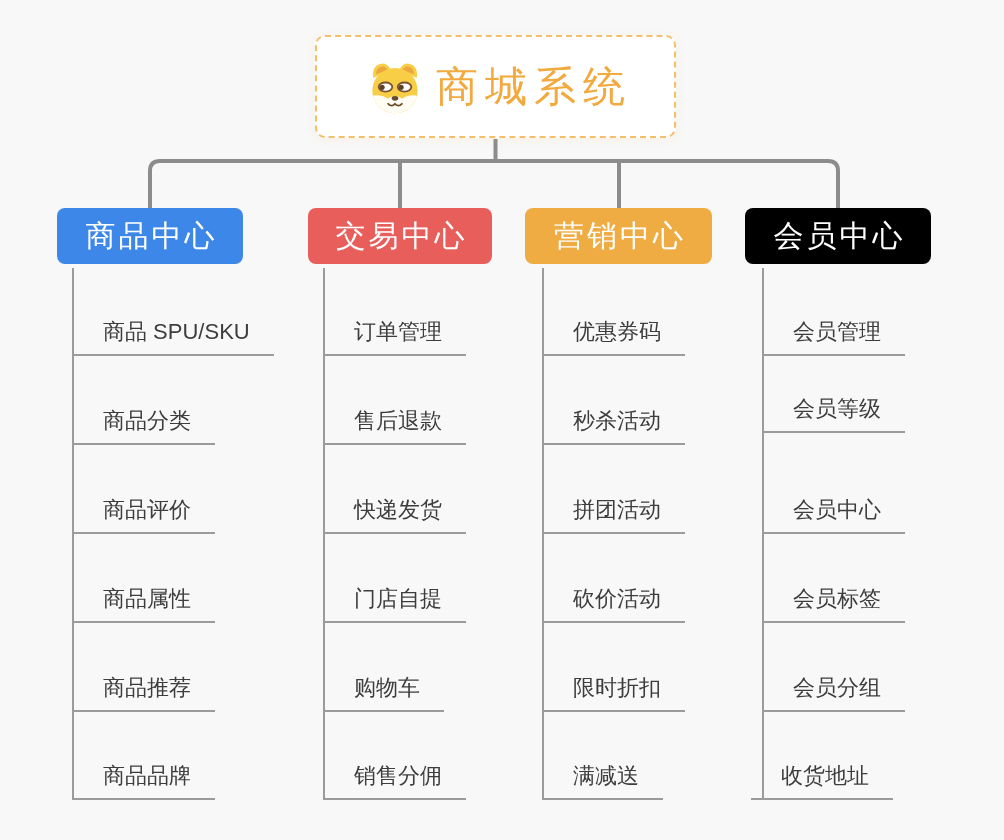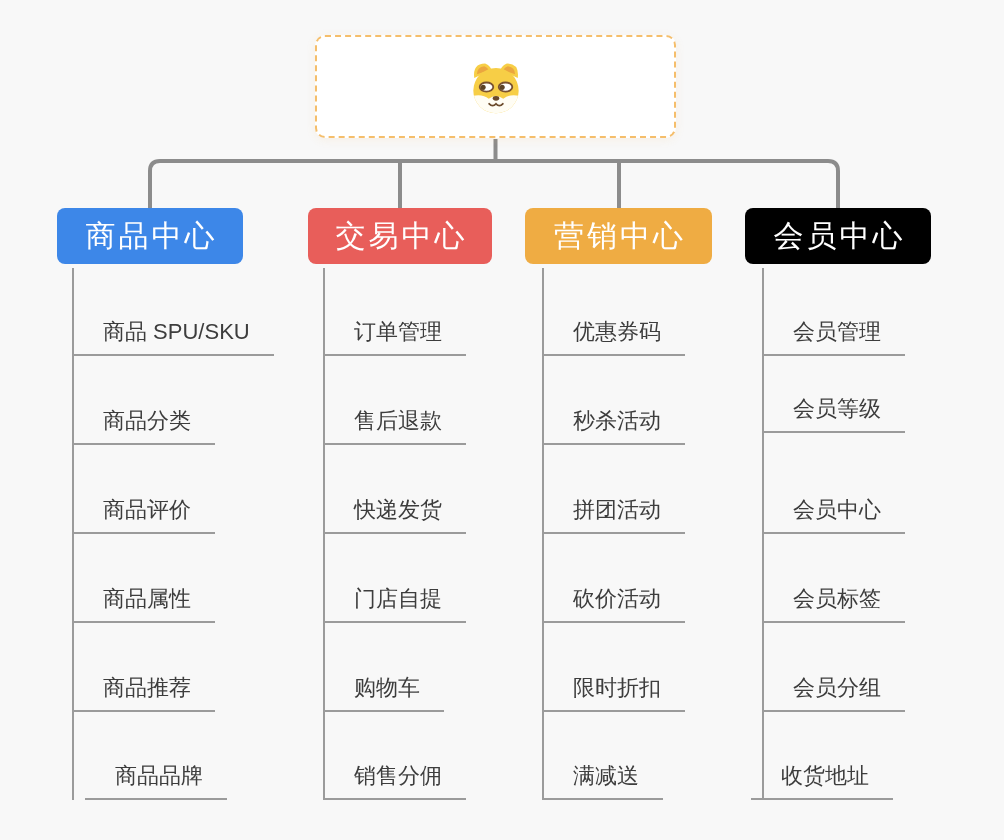--- a/index.html
+++ b/index.html
@@ -66,31 +66,32 @@
       </g>
 
       <ellipse cx="21.5" cy="32" rx="7.5" ry="5" fill="#FFFFFF" stroke="#7A5230" stroke-width="2"></ellipse>
       <ellipse cx="42.5" cy="32" rx="7.5" ry="5" fill="#FFFFFF" stroke="#7A5230" stroke-width="2"></ellipse>
       <circle cx="17.8" cy="32.4" r="2.8" fill="#5C4327"></circle>
       <circle cx="38.8" cy="32.4" r="2.8" fill="#5C4327"></circle>
 
       <ellipse cx="32" cy="44.5" rx="3.6" ry="2.6" fill="#6B4A2B"></ellipse>
       <path d="M24.5,50.5 Q28.2,54.5 32,50.5 Q35.8,54.5 39.5,50.5" stroke="#6B4A2B" stroke-width="2" fill="none" stroke-linecap="round"></path>
     </svg>
+    <span class="root-title">商城系统</span>
   </div>
 
   <div id="branch-layer">
       <div class="branch" style="left: 57px; width: 186px; background: rgb(61, 135, 232);">商品中心</div>
       <div class="trunk" style="left: 72px; background: rgb(155, 155, 155);"></div>
       <div class="leaf" style="left: 73px; bottom: 484px;">商品 SPU/SKU</div>
       <div class="leaf" style="left: 73px; bottom: 395px;">商品分类</div>
       <div class="leaf" style="left: 73px; bottom: 306px;">商品评价</div>
       <div class="leaf" style="left: 73px; bottom: 217px;">商品属性</div>
       <div class="leaf" style="left: 73px; bottom: 128px;">商品推荐</div>
-      <div class="leaf" style="left: 85px; bottom: 40px;">商品品牌</div>
+      <div class="leaf" style="left: 73px; bottom: 40px;">商品品牌</div>
       <div class="branch" style="left: 308px; width: 184px; background: rgb(232, 94, 90);">交易中心</div>
       <div class="trunk" style="left: 323px; background: rgb(155, 155, 155);"></div>
       <div class="leaf" style="left: 324px; bottom: 484px;">订单管理</div>
       <div class="leaf" style="left: 324px; bottom: 395px;">售后退款</div>
       <div class="leaf" style="left: 324px; bottom: 306px;">快递发货</div>
       <div class="leaf" style="left: 324px; bottom: 217px;">门店自提</div>
       <div class="leaf" style="left: 324px; bottom: 128px;">购物车</div>
       <div class="leaf" style="left: 324px; bottom: 40px;">销售分佣</div>
       <div class="branch" style="left: 525px; width: 187px; background: rgb(239, 172, 67);">营销中心</div>
       <div class="trunk" style="left: 542px; background: rgb(155, 155, 155);"></div>

